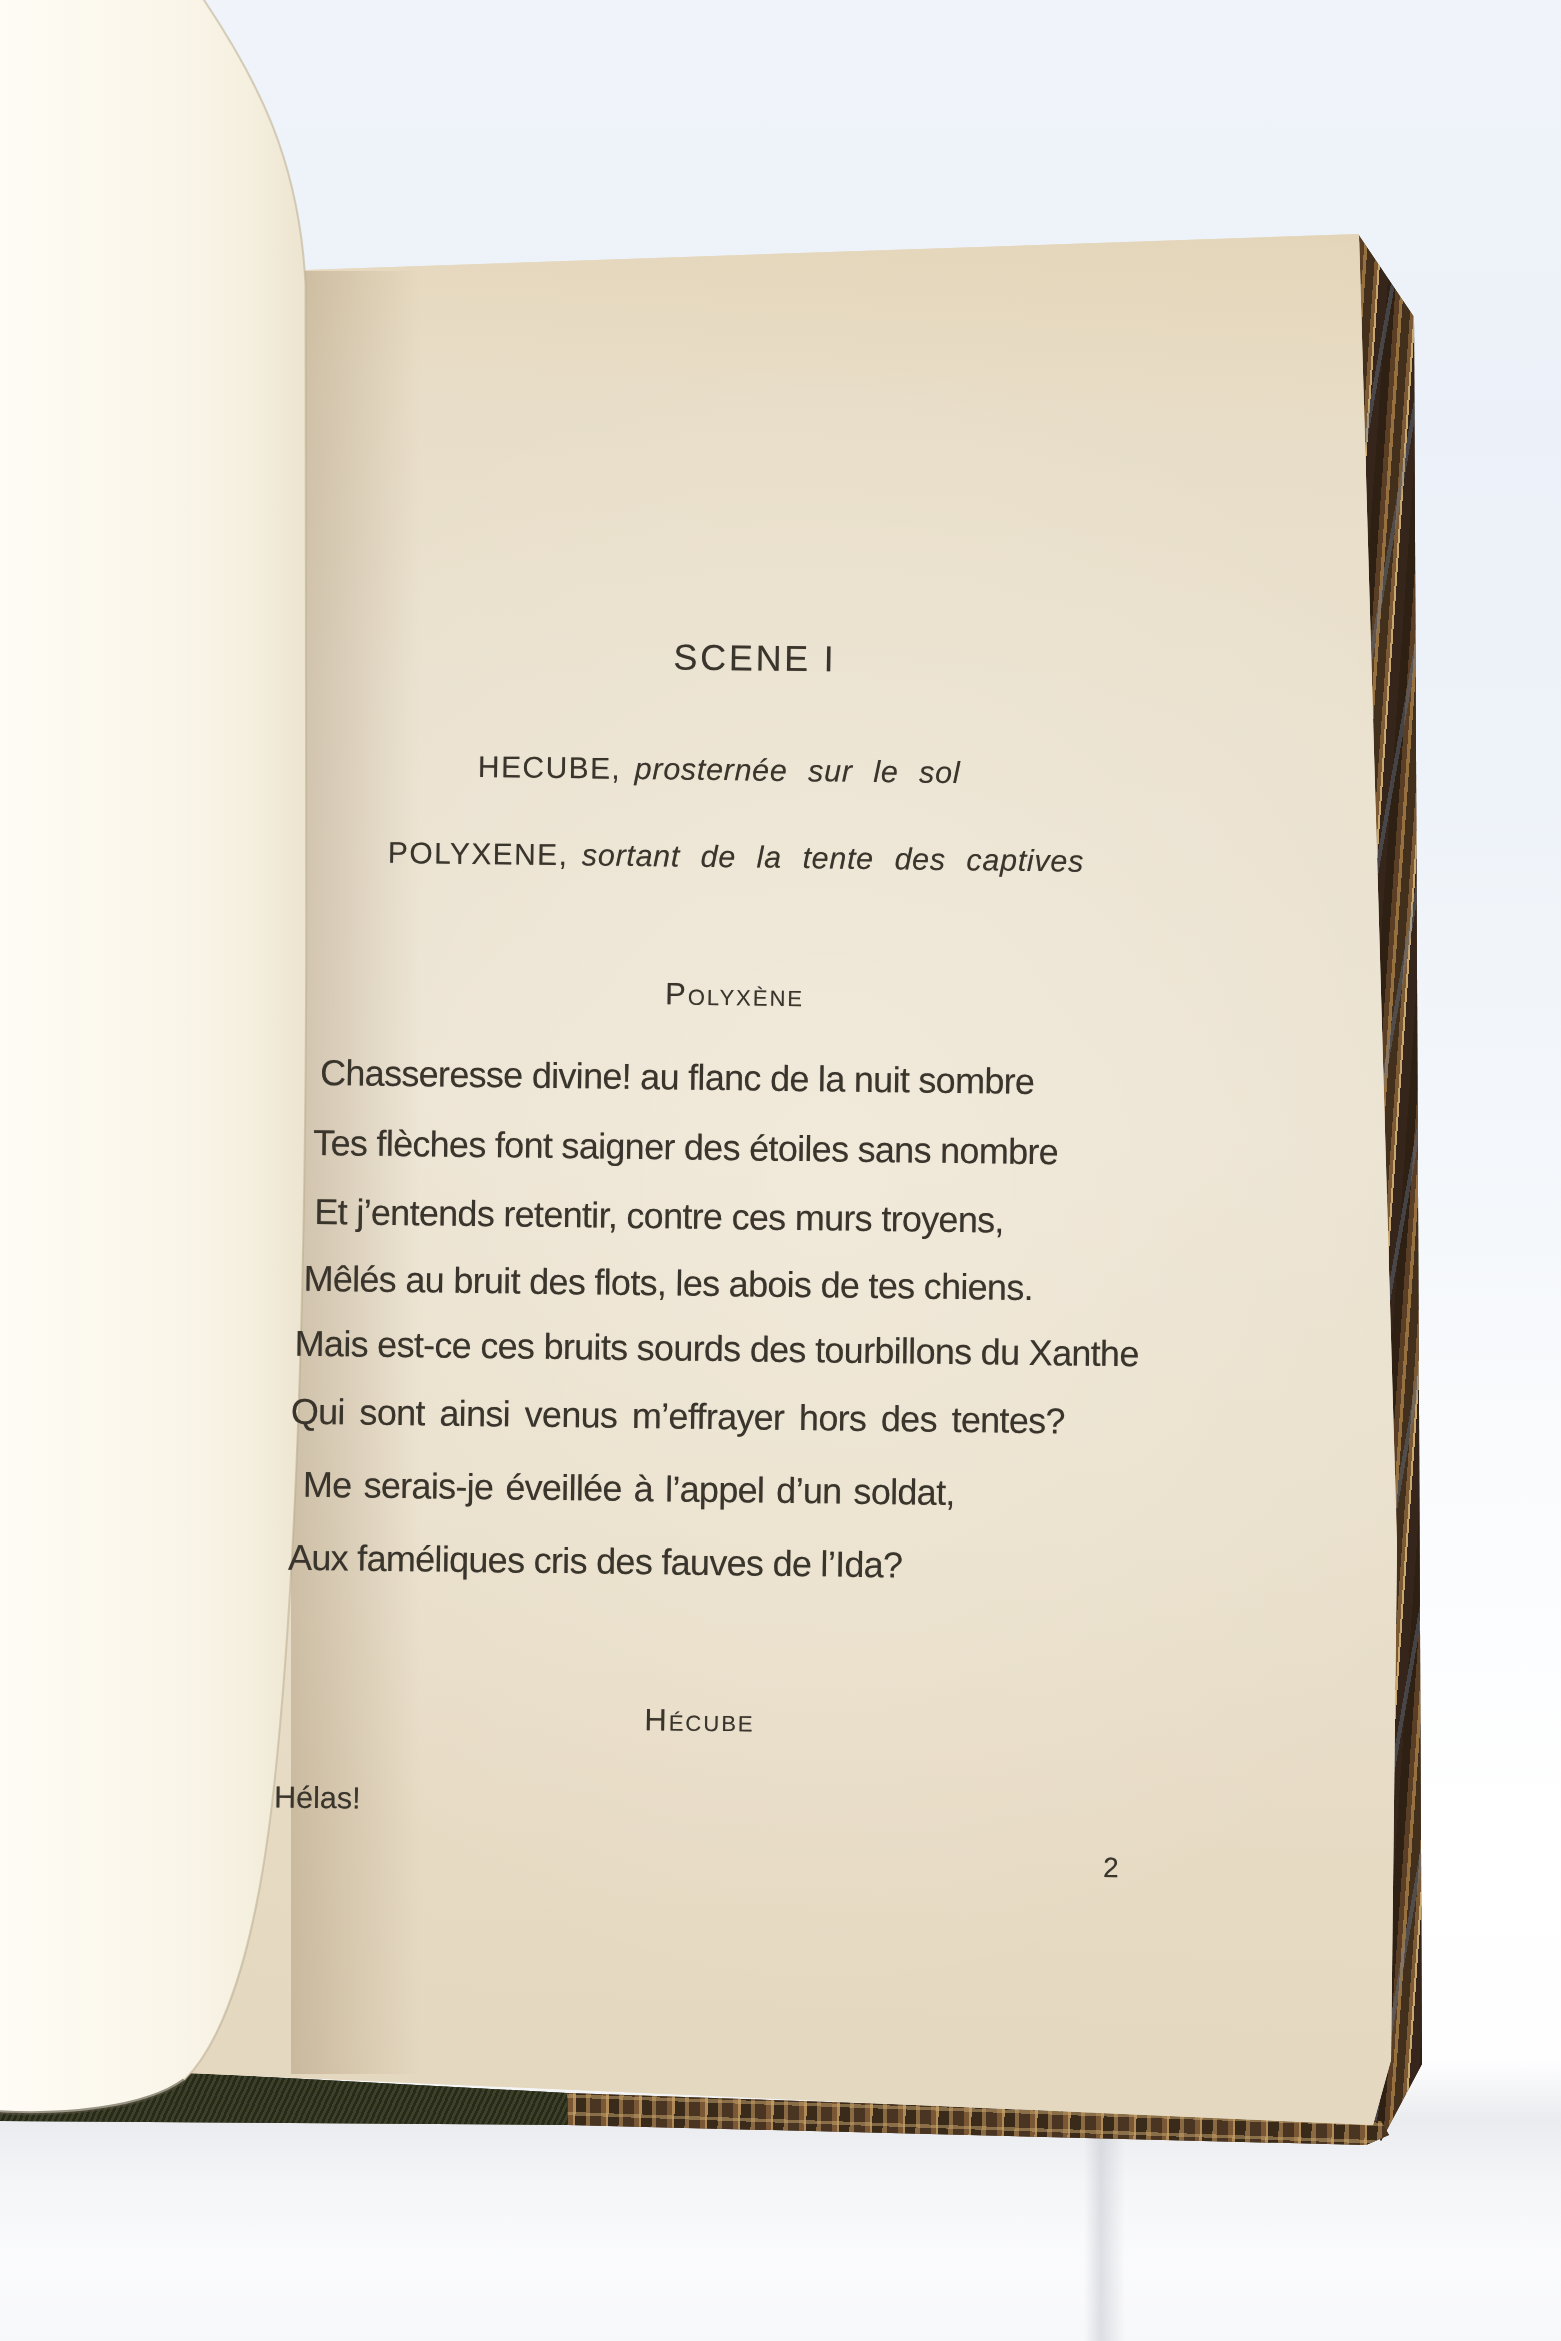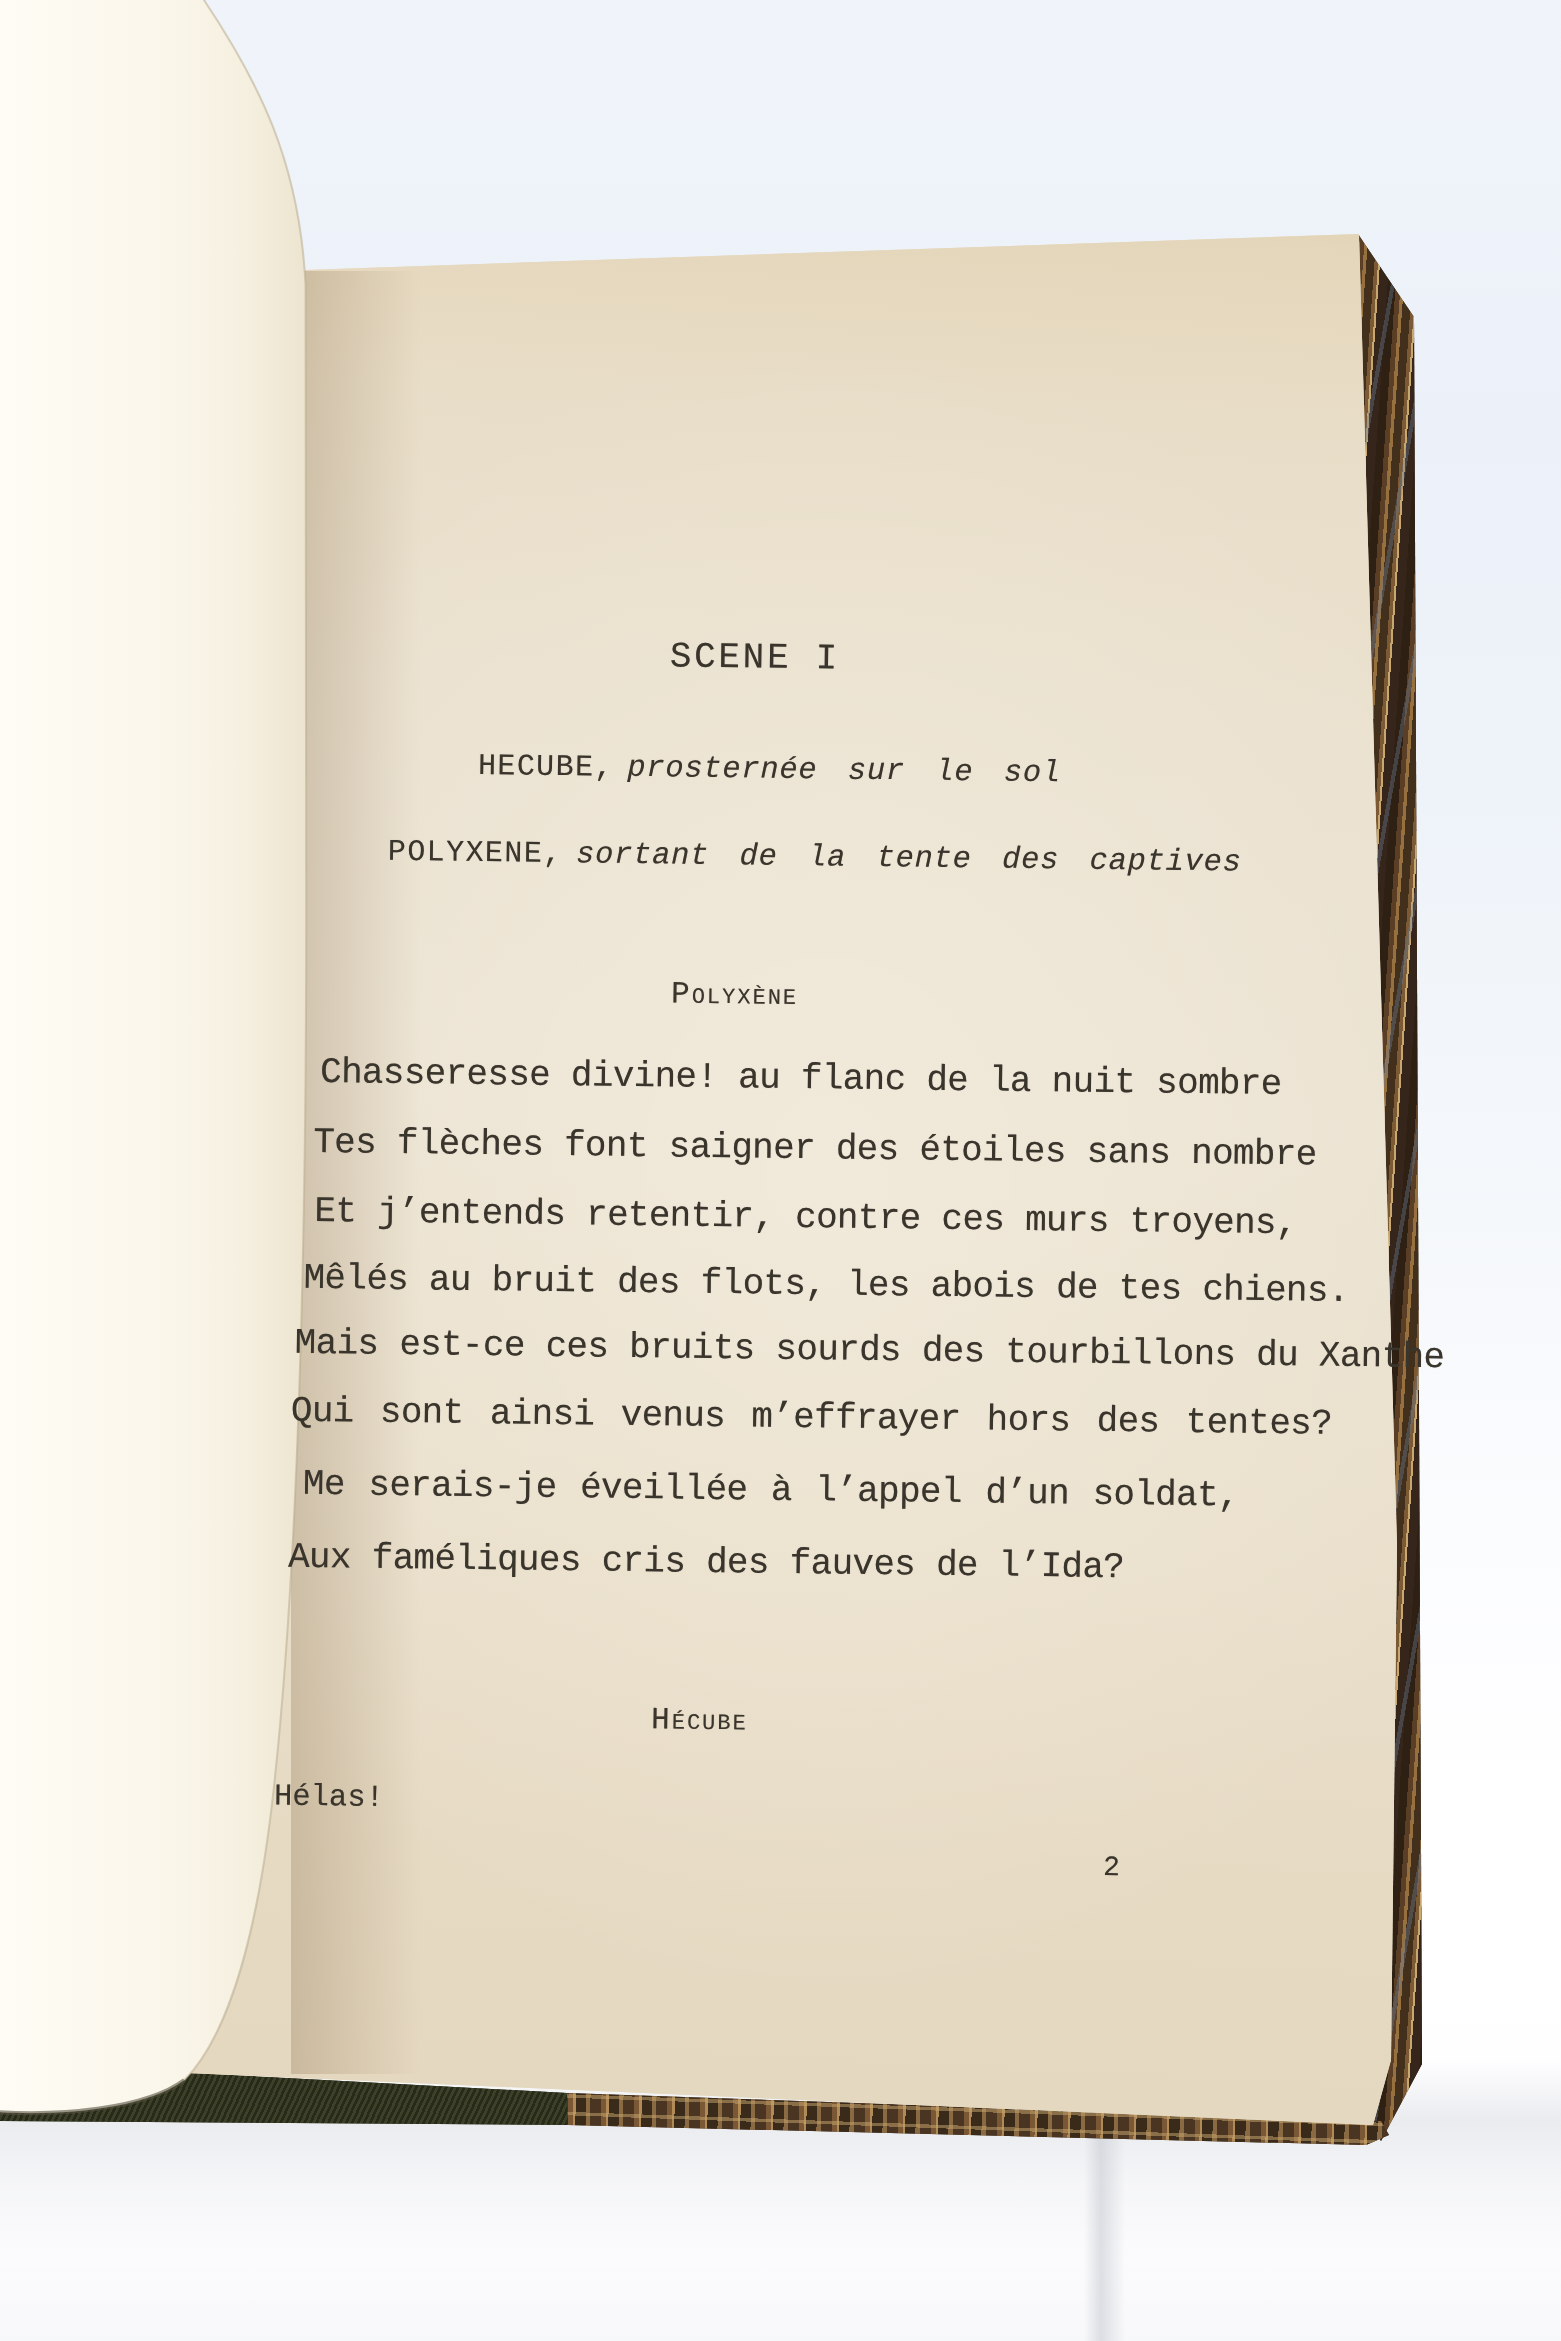--- a/index.html
+++ b/index.html
@@ -1,19 +1,19 @@
 <!DOCTYPE html>
 <html style="font-size:11px"><head>
 <meta charset="utf-8">
 <style>
   html,body{margin:0;padding:0;background:#ffffff;}
   .stage{
     position:relative;width:1561px;height:2342px;overflow:hidden;
     background:linear-gradient(180deg,#f0f4fa 0%,#ecf1f9 18%,#eef3f9 34%,#f5f8fb 52%,#fbfcfe 66%,#ffffff 78%,#fdfdfe 100%);
-    font-family:Liberation Mono, monospace;
+    font-family:Liberation Sans, sans-serif;
   }
   
   .bg-lower-shadow{
     position:absolute;left:0;top:2060px;width:1561px;height:282px;
     background:
       radial-gradient(779px 75px at 718px 2148px,rgba(148,153,164,.45),rgba(148,153,164,0) 70%) ,
       linear-gradient(90deg,rgba(0,0,0,0) 1084px,rgba(196,200,208,.55) 1101px,rgba(0,0,0,0) 1125px),
       linear-gradient(180deg,rgba(188,193,203,.0) 0px,rgba(183,188,199,.28) 61px,rgba(205,209,216,.18) 122px,rgba(228,230,236,.10) 197px,rgba(219,222,229,.16) 282px);
     background-position:0 -2060px,0 0,0 0;
     background-repeat:no-repeat;

